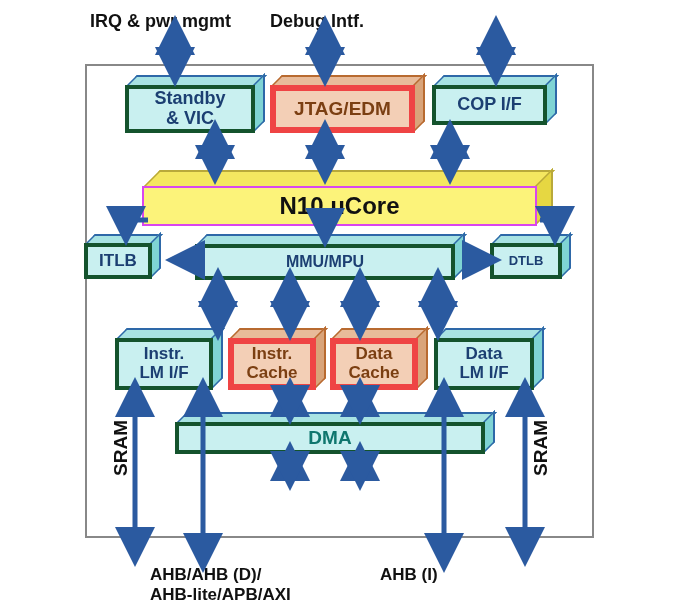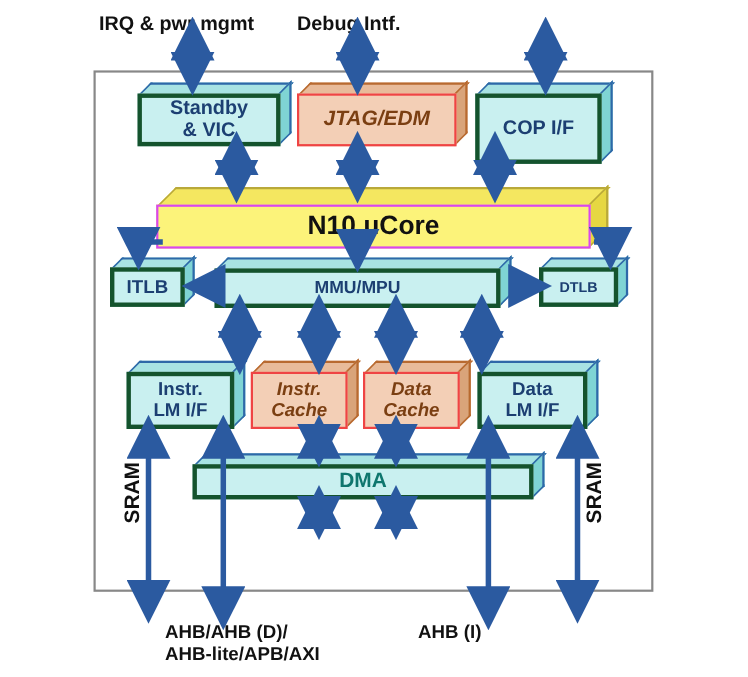--- a/index.html
+++ b/index.html
@@ -55,21 +55,21 @@
     padding: 0 4px;
     line-height: 1.1;
   }
   .block3d .front span { display: block; }
 
   
   .c-cyan  .front { background:#c9f0f0; border:4px solid #14532d; }
   .c-cyan  .top   { background:#a8e3e3; border:2px solid #2e68a8; border-bottom:none;}
   .c-cyan  .side  { background:#7fd4d4; border:2px solid #2e68a8; border-left:none;}
 
-  .c-orange .front{ background:#f3cfb6; border:2px solid #ef4444;font-style:italic; }
+  .c-orange .front{ background:#f3cfb6; border:6px solid #ef4444; }
   .c-orange .top  { background:#e8bb9a; border:2px solid #b86a30; border-bottom:none;}
   .c-orange .side { background:#d9a47a; border:2px solid #b86a30; border-left:none;}
 
   .c-yellow .front{ background:#fcf37a; border:2px solid #d946ef; }
   .c-yellow .top  { background:#f4e760; border:2px solid #b9a93a; border-bottom:none;}
   .c-yellow .side { background:#e6d742; border:2px solid #b9a93a; border-left:none;}
 
   
   .label {
     position: absolute;
@@ -120,41 +120,41 @@
   </div>
   <div class="block3d c-orange" style="left:270px; top:85px; width:145px; height:48px; --depth:10px; font-size:19px; color:#7b3f12;">
     <div class="top"></div>
       <div class="side"></div>
       <div class="front">
         <div>
           <span>JTAG/EDM</span>
         </div>
       </div>
   </div>
-  <div class="block3d c-cyan" style="left:432px; top:85px; width:115px; height:64px; --depth:10px; font-size:18px; color:#1c3f72;">
+  <div class="block3d c-cyan" style="left:432px; top:85px; width:115px; height:40px; --depth:10px; font-size:18px; color:#1c3f72;">
     <div class="top"></div>
       <div class="side"></div>
       <div class="front">
         <div>
           <span>COP I/F</span>
         </div>
       </div>
   </div>
 
   <div class="block3d c-yellow" style="left:142px; top:186px; width:395px; height:40px; --depth:16px; font-size:24px; color:#111;">
     <div class="top"></div>
       <div class="side"></div>
       <div class="front">
         <div>
           <span>N10 μCore</span>
         </div>
       </div>
   </div>
 
-  <div class="block3d c-cyan" style="left:100px; top:243px; width:68px; height:36px; --depth:9px; font-size:17px; color:#1c3f72;">
+  <div class="block3d c-cyan" style="left:84px; top:243px; width:68px; height:36px; --depth:9px; font-size:17px; color:#1c3f72;">
     <div class="top"></div>
       <div class="side"></div>
       <div class="front">
         <div>
           <span>ITLB</span>
         </div>
       </div>
   </div>
   <div class="block3d c-cyan" style="left:195px; top:244px; width:260px; height:36px; --depth:10px; font-size:16px; color:#1c3f72;">
     <div class="top"></div>

